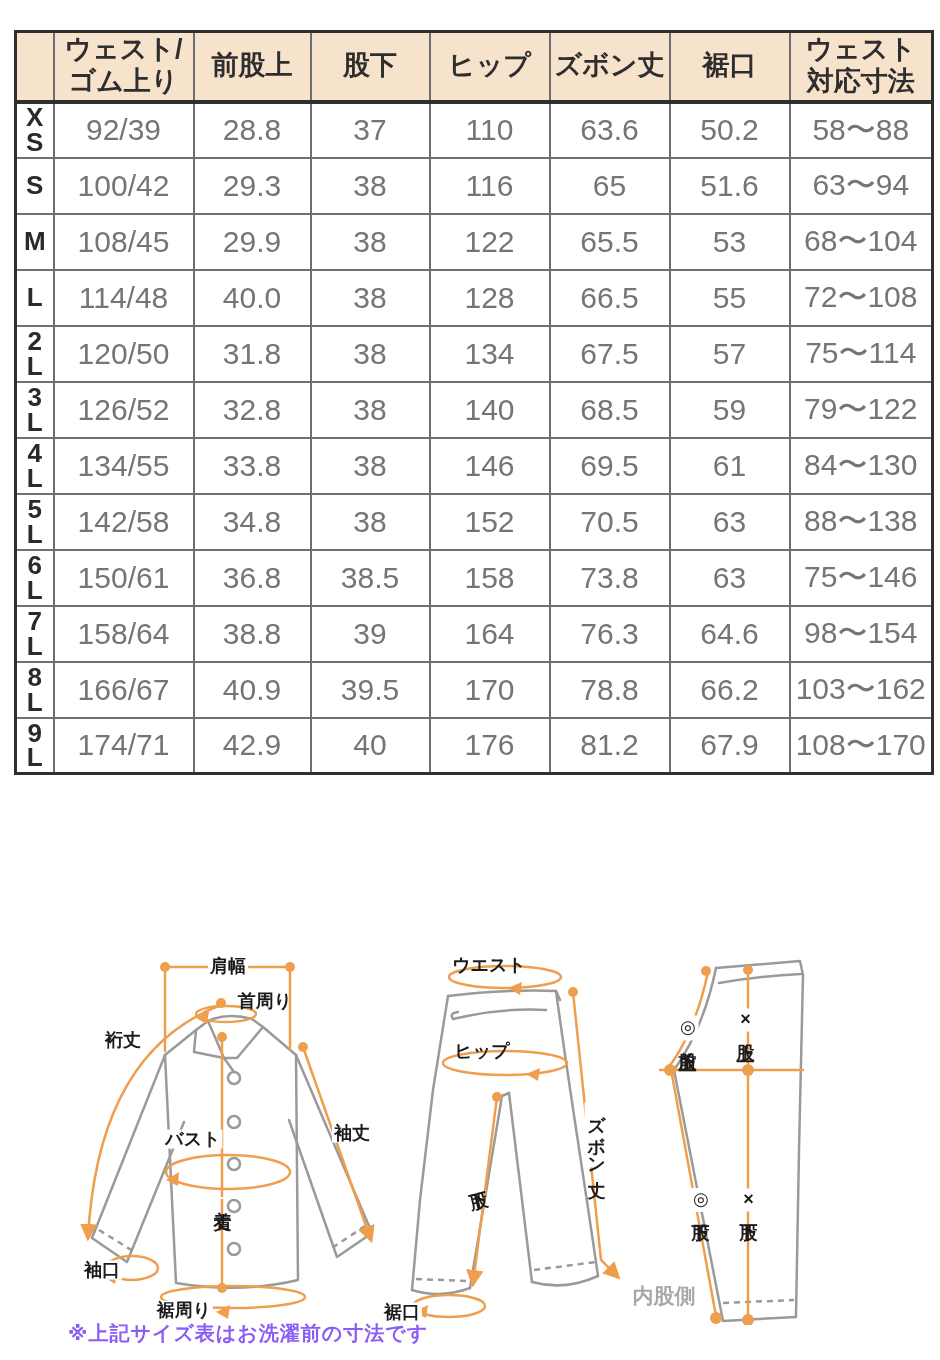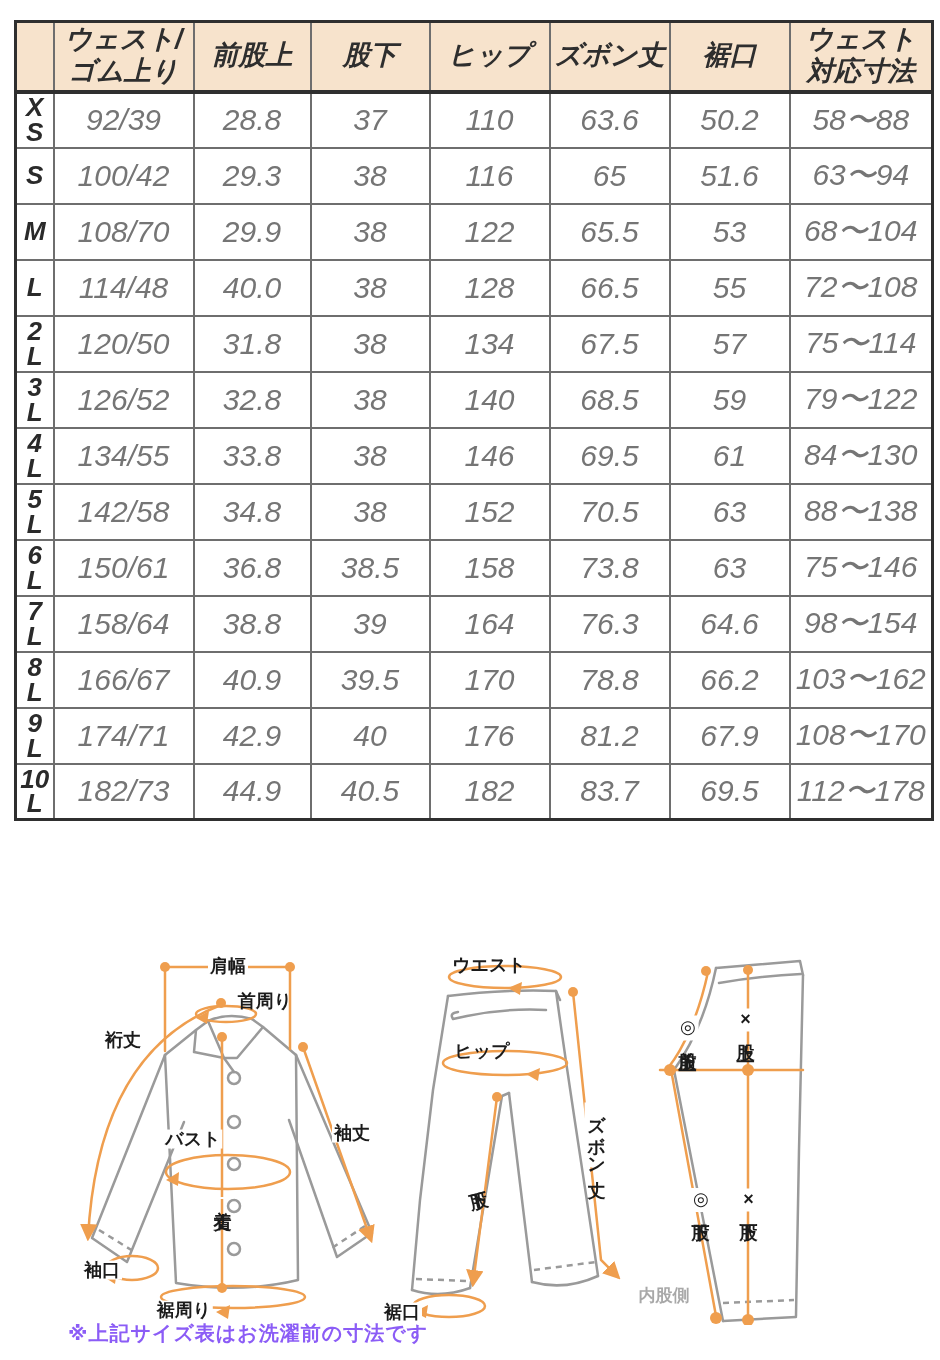--- a/index.html
+++ b/index.html
@@ -13,24 +13,23 @@
   }
   *{box-sizing:border-box;}
   html,body{margin:0;padding:0;}
   body{
     width:940px;height:1360px;position:relative;background:#ffffff;
     font-family:"Liberation Sans","DejaVu Sans",sans-serif;
     overflow:hidden;
   }
   
   table.size-table{
-    position:absolute;left:14px;top:20px;width:917px;
+    position:absolute;left:14px;top:30px;width:917px;
     border-collapse:collapse;table-layout:fixed;
     border:3px solid var(--frame-line);
-    font-style:italic;
   }
   table.size-table th,table.size-table td{
     border:2px solid var(--grid-line);
     text-align:center;vertical-align:middle;padding:0;
   }
   table.size-table thead th{
     background:var(--header-bg);
     color:#2e2e2e;font-size:27px;font-weight:600;
     height:70px;line-height:1.18;white-space:pre-line;
     border-bottom:4px solid var(--frame-line);
@@ -52,21 +51,21 @@
   svg .dot{fill:var(--accent-orange);stroke:none;}
   svg .ah{fill:var(--accent-orange);stroke:none;}
   
   .dlabel{
     position:absolute;transform:translate(-50%,-50%);
     font-size:18px;font-weight:bold;color:#1b1b1b;
     white-space:nowrap;line-height:1.05;z-index:3;
   }
   .dlabel.bg{background:#fff;padding:0 2px;}
   .dlabel.vtext{writing-mode:vertical-rl;text-orientation:upright;letter-spacing:1px;}
-  .dlabel.gray{color:var(--side-label-gray);font-size:17px;}
+  .dlabel.gray{color:var(--side-label-gray);font-size:21px;}
   .dlabel.tilt{transform:translate(-50%,-50%) rotate(-14deg);}
   
   .footnote{
     position:absolute;left:68px;top:1320px;
     font-size:20px;font-weight:bold;color:#8b5cf6;letter-spacing:1px;
   }
 </style>
 </head>
 <body>
 
@@ -112,21 +111,21 @@
         <td>100/42</td>
         <td>29.3</td>
         <td>38</td>
         <td>116</td>
         <td>65</td>
         <td>51.6</td>
         <td>63〜94</td>
       </tr>
       <tr>
         <th class="size-col">M</th>
-        <td>108/70</td>
+        <td>108/45</td>
         <td>29.9</td>
         <td>38</td>
         <td>122</td>
         <td>65.5</td>
         <td>53</td>
         <td>68〜104</td>
       </tr>
       <tr>
         <th class="size-col">L</th>
         <td>114/48</td>
@@ -217,31 +216,20 @@
       <tr>
         <th class="size-col">9
 L</th>
         <td>174/71</td>
         <td>42.9</td>
         <td>40</td>
         <td>176</td>
         <td>81.2</td>
         <td>67.9</td>
         <td>108〜170</td>
-      </tr>
-      <tr>
-        <th class="size-col">10
-L</th>
-        <td>182/73</td>
-        <td>44.9</td>
-        <td>40.5</td>
-        <td>182</td>
-        <td>83.7</td>
-        <td>69.5</td>
-        <td>112〜178</td>
       </tr>
     </tbody>
 </table>
 
 <div class="diagram-wrap">
   <svg width="940" height="380" viewBox="0 945 940 380">
     <defs>
       <marker id="arrow" viewBox="0 0 10 10" refX="8" refY="5" markerWidth="7" markerHeight="7" orient="auto-start-reverse">
         <path d="M0,0 L10,5 L0,10 z" fill="#ef9e4e"></path>
       </marker>

